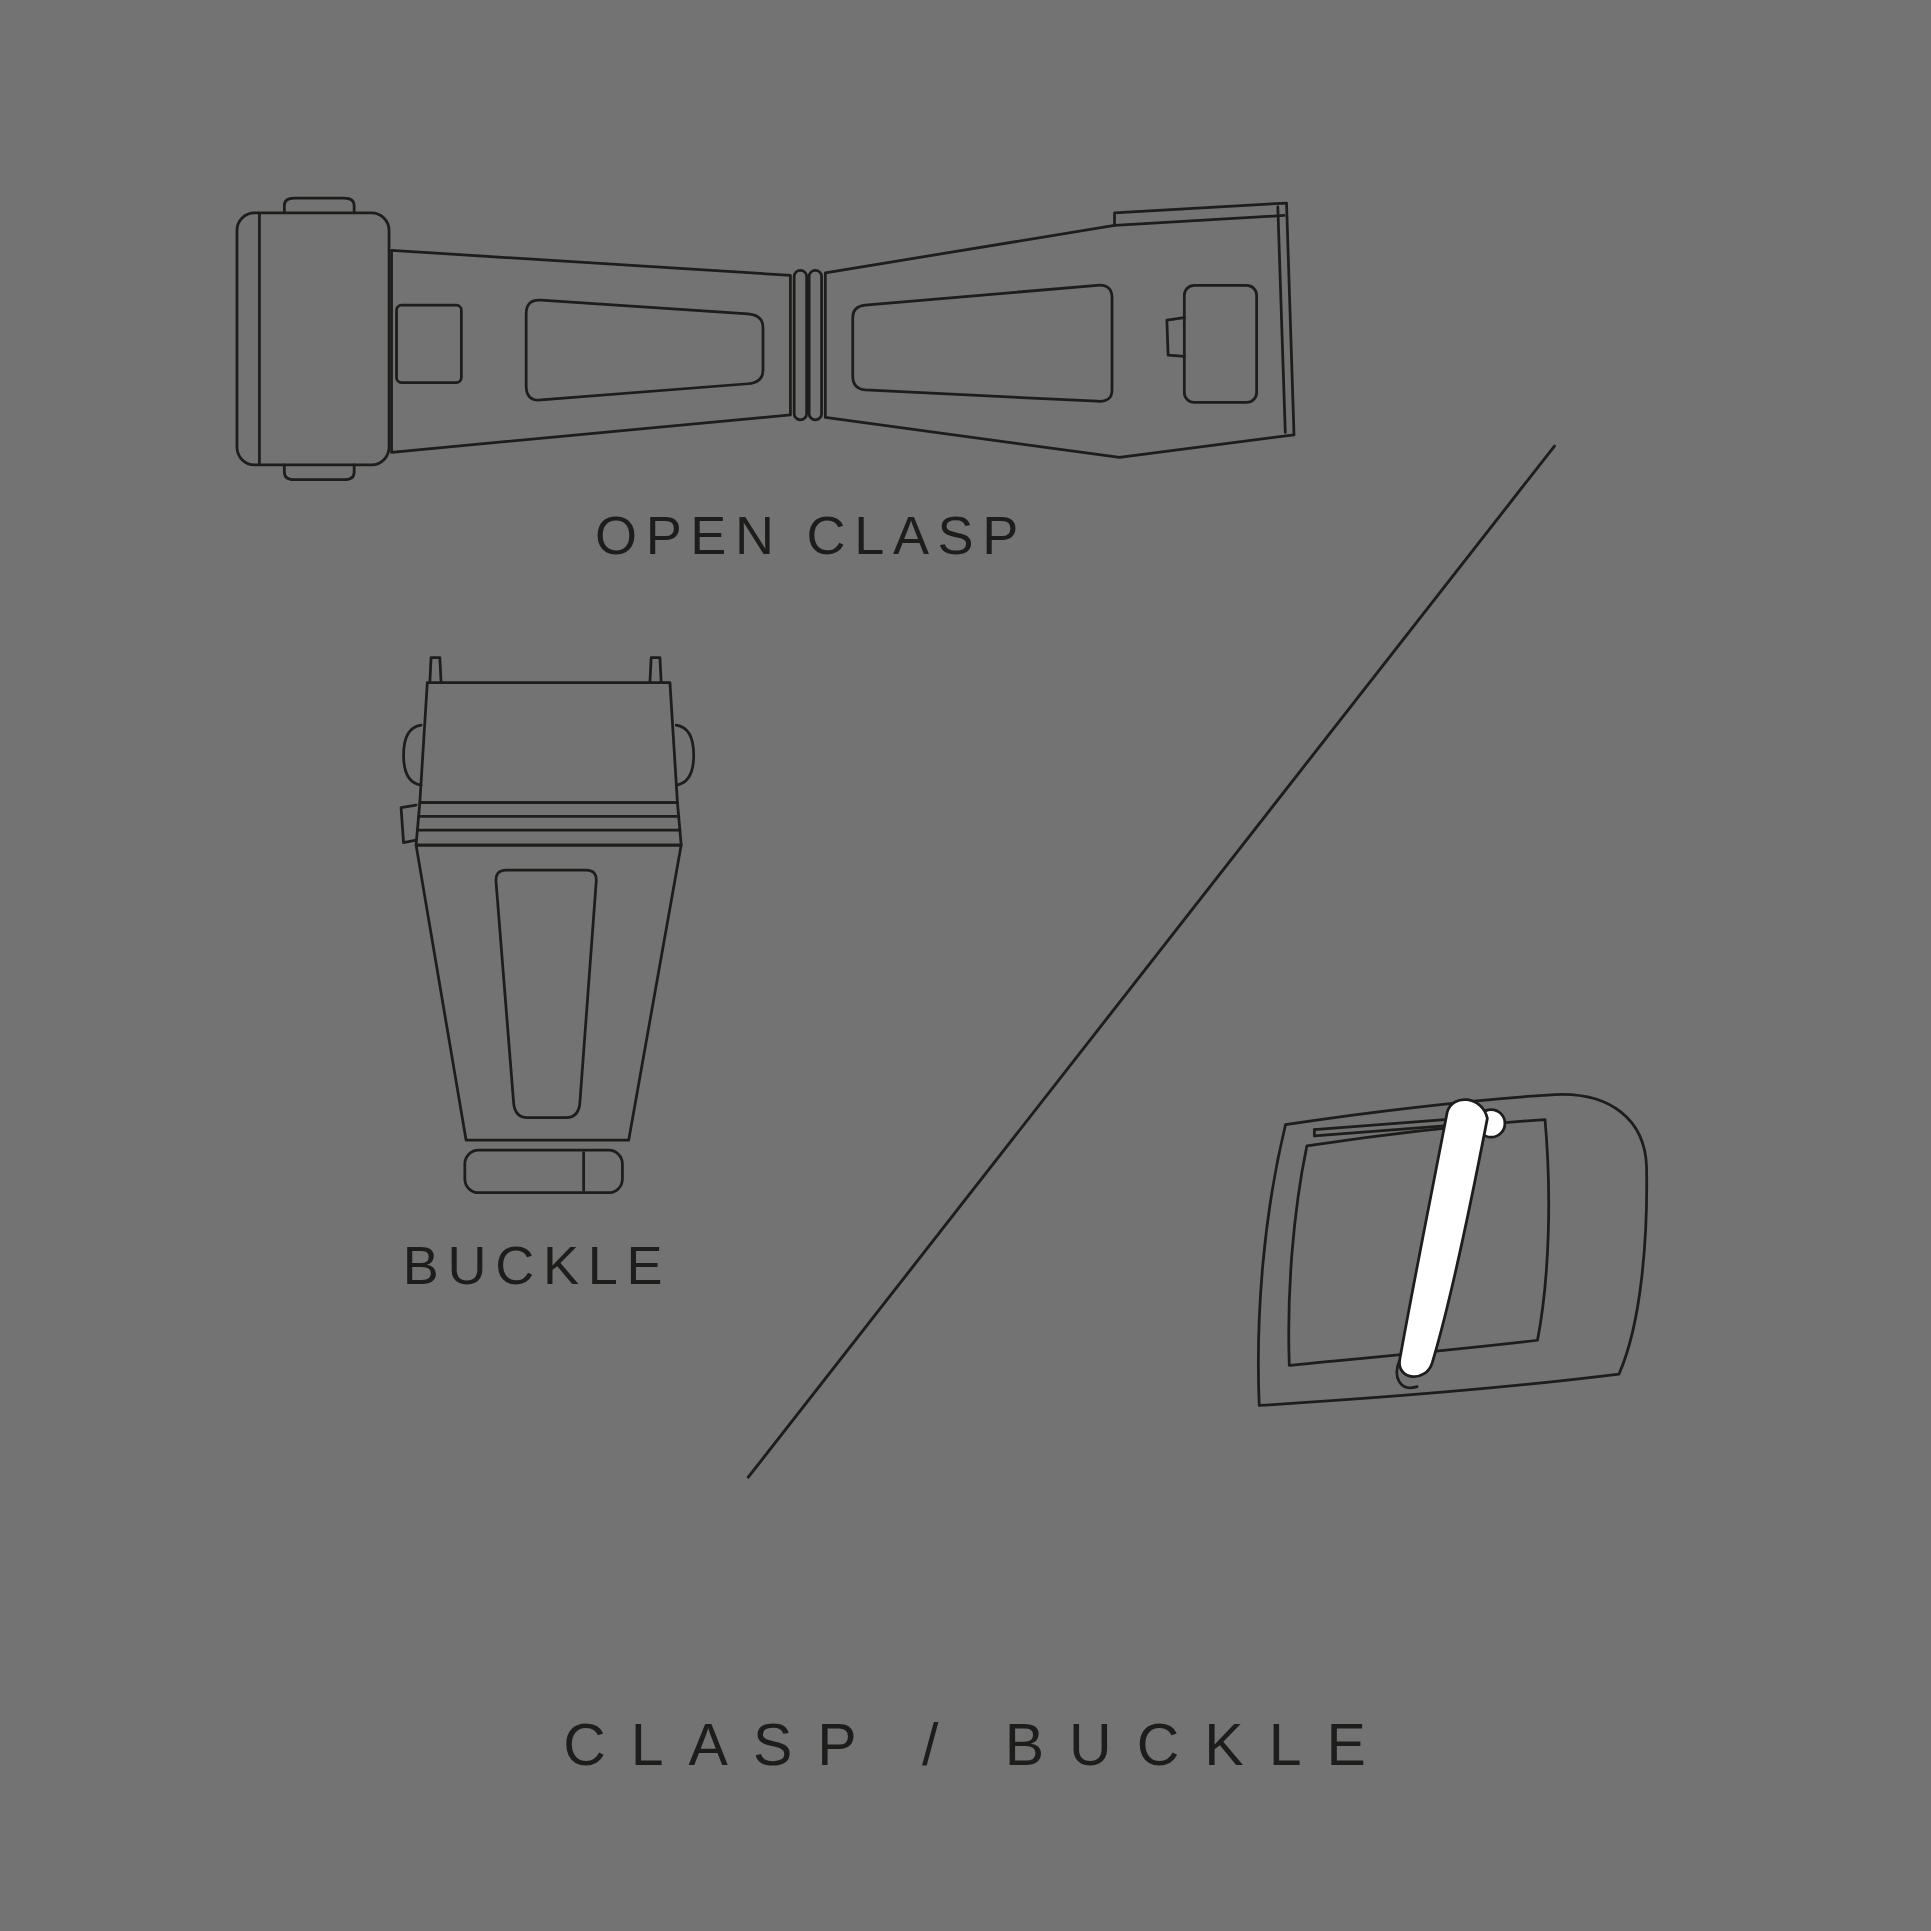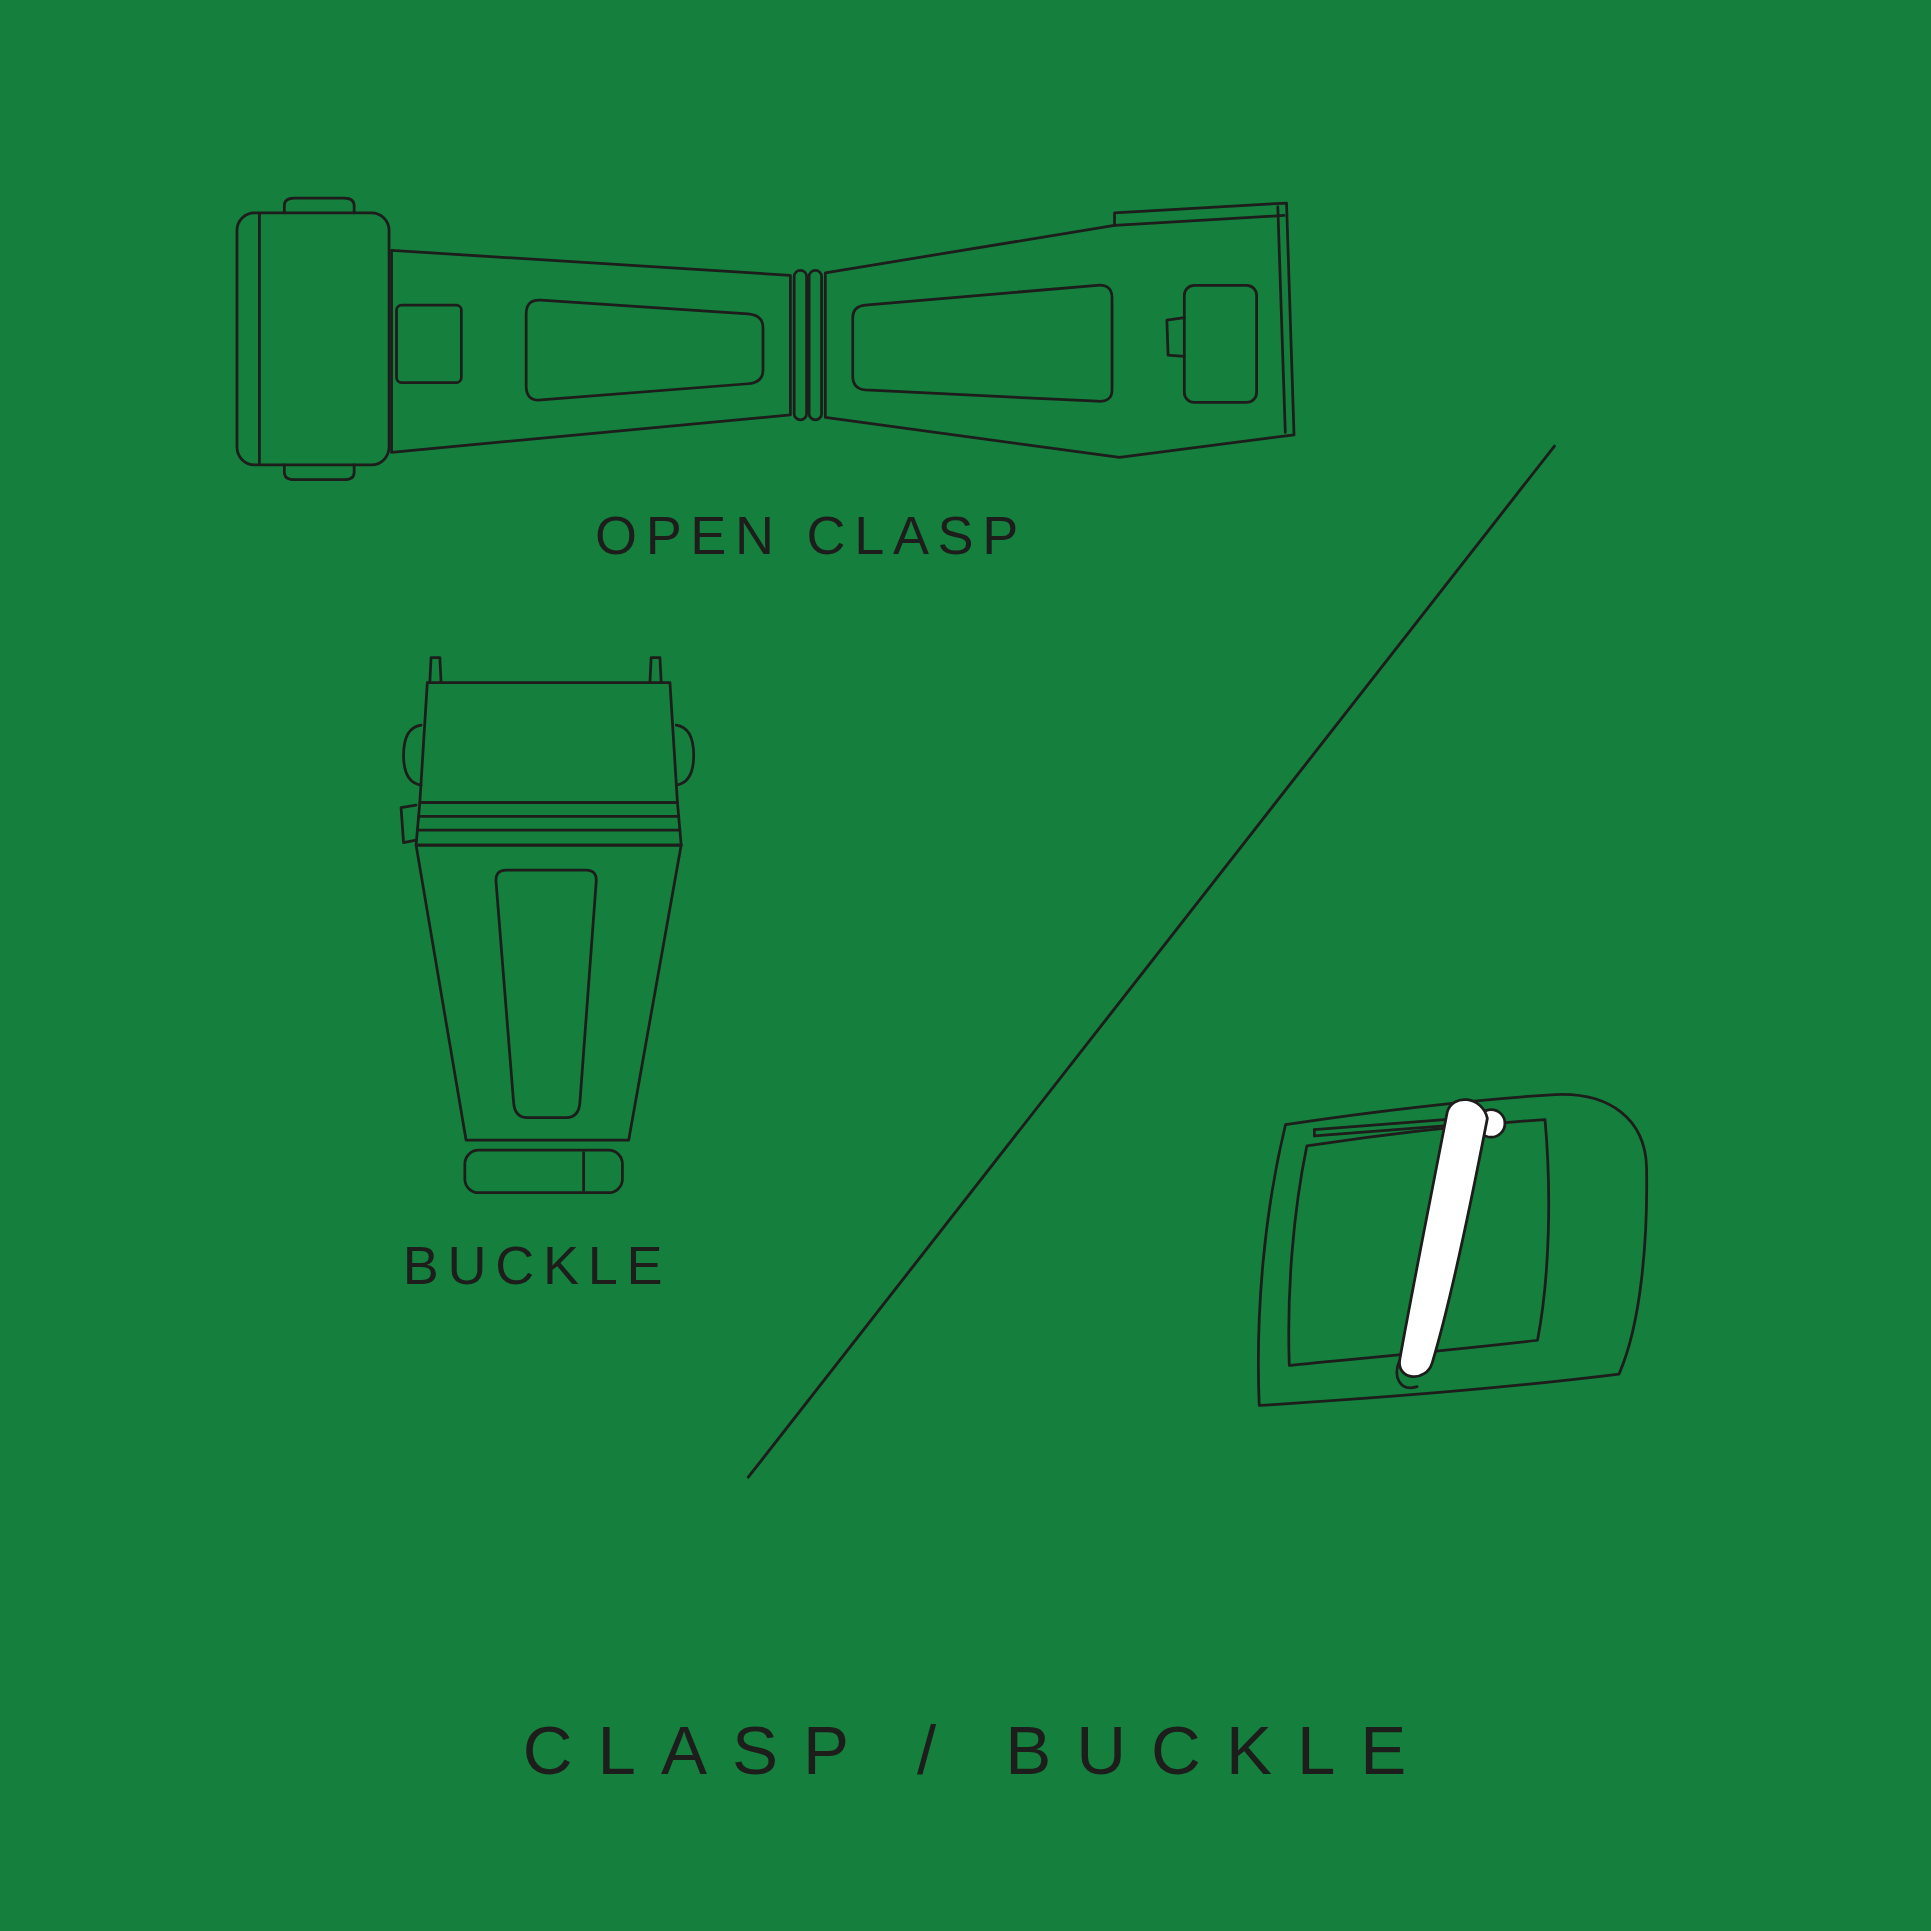--- a/index.html
+++ b/index.html
@@ -4,37 +4,37 @@
 <style>
   html, body {
     margin: 0;
     padding: 0;
     background: #ffffff;
   }
   #canvas {
     position: relative;
     width: 1931px;
     height: 1931px;
-    background: #15803d;
+    background: #737373;
     overflow: hidden;
     font-family: "Liberation Sans", sans-serif;
     color: #1d1d1b;
   }
   .abs { position: absolute; }
   .caption {
     color: #1d1d1b;
     font-size: 54px;
     letter-spacing: 8.7px;
     font-weight: 400;
     white-space: nowrap;
     transform: translateX(-50%);
   }
   .title {
     color: #1d1d1b;
-    font-size: 69px;
+    font-size: 59px;
     letter-spacing: 25px;
     font-weight: 400;
     white-space: nowrap;
     transform: translateX(-50%);
   }
   svg .ink {
     stroke: #1d1d1b;
     fill: none;
     stroke-width: 2.2;
     stroke-linejoin: round;

